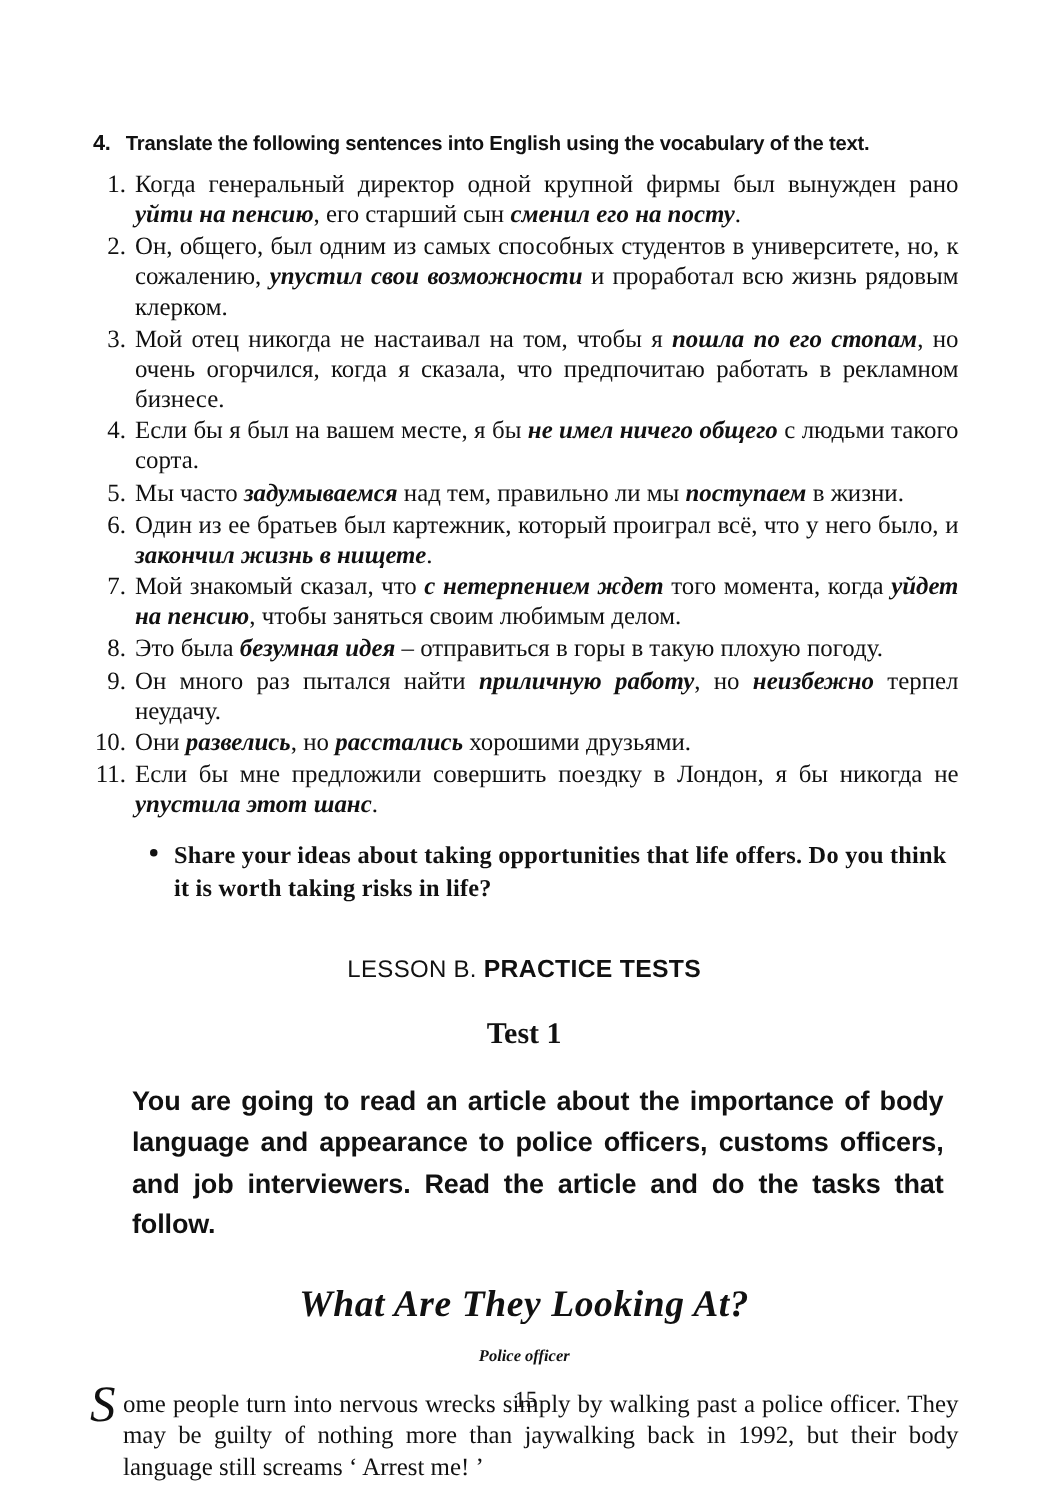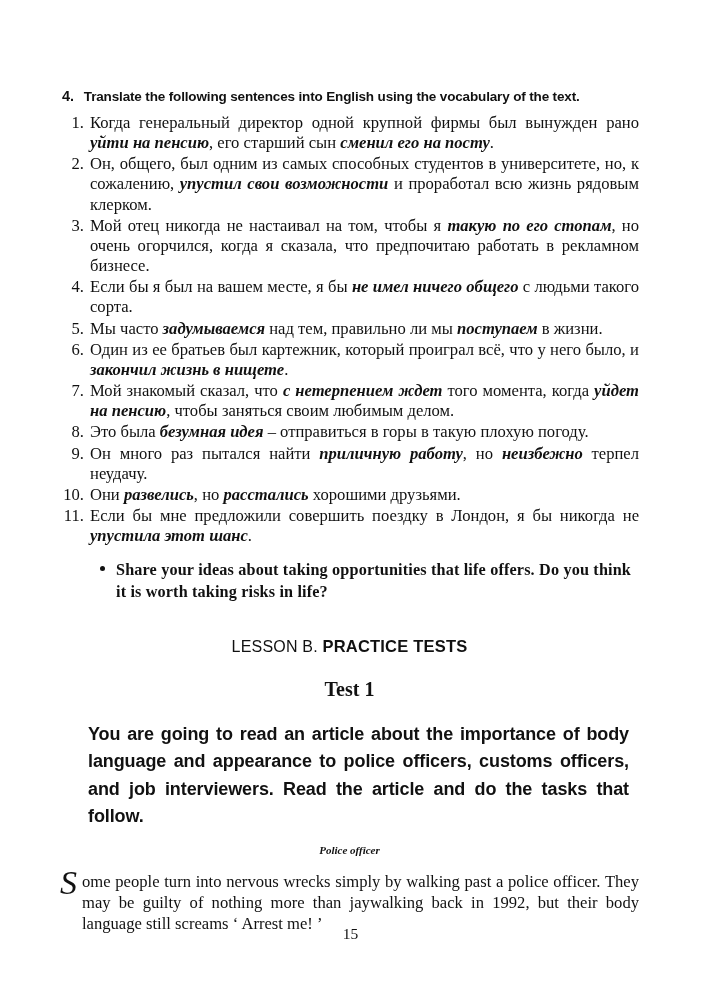--- a/index.html
+++ b/index.html
@@ -186,21 +186,21 @@
 <div class="page">
 
   <div class="ex-head">
     <span class="ex-num">4.</span>
     <span>Translate the following sentences into English using the vocabulary of the text.</span>
   </div>
 
   <ol class="sentences" id="sentence-list">
       <li><span class="num">1.</span><span><span>Когда генеральный директор одной крупной фирмы был вынужден рано </span><span class="bi">уйти на пенсию</span><span>, его старший сын </span><span class="bi">сменил его на посту</span><span>.</span></span></li>
       <li><span class="num">2.</span><span><span>Он, общего, был одним из самых способных студентов в университете, но, к сожалению, </span><span class="bi">упустил свои возможности</span><span> и проработал всю жизнь рядовым клерком.</span></span></li>
-      <li><span class="num">3.</span><span><span>Мой отец никогда не настаивал на том, чтобы я </span><span class="bi">такую по его стопам</span><span>, но очень огорчился, когда я сказала, что предпочитаю работать в рекламном бизнесе.</span></span></li>
+      <li><span class="num">3.</span><span><span>Мой отец никогда не настаивал на том, чтобы я </span><span class="bi">пошла по его стопам</span><span>, но очень огорчился, когда я сказала, что предпочитаю работать в рекламном бизнесе.</span></span></li>
       <li><span class="num">4.</span><span><span>Если бы я был на вашем месте, я бы </span><span class="bi">не имел ничего общего</span><span> с людьми такого сорта.</span></span></li>
       <li><span class="num">5.</span><span><span>Мы часто </span><span class="bi">задумываемся</span><span> над тем, правильно ли мы </span><span class="bi">поступаем</span><span> в жизни.</span></span></li>
       <li><span class="num">6.</span><span><span>Один из ее братьев был картежник, который проиграл всё, что у него было, и </span><span class="bi">закончил жизнь в нищете</span><span>.</span></span></li>
       <li><span class="num">7.</span><span><span>Мой знакомый сказал, что </span><span class="bi">с нетерпением ждет</span><span> того момента, когда </span><span class="bi">уйдет на пенсию</span><span>, чтобы заняться своим любимым делом.</span></span></li>
       <li><span class="num">8.</span><span><span>Это была </span><span class="bi">безумная идея</span><span> – отправиться в горы в такую плохую погоду.</span></span></li>
       <li><span class="num">9.</span><span><span>Он много раз пытался найти </span><span class="bi">приличную работу</span><span>, но </span><span class="bi">неизбежно</span><span> терпел неудачу.</span></span></li>
       <li><span class="num">10.</span><span><span>Они </span><span class="bi">развелись</span><span>, но </span><span class="bi">расстались</span><span> хорошими друзьями.</span></span></li>
       <li><span class="num">11.</span><span><span>Если бы мне предложили совершить поездку в Лондон, я бы никогда не </span><span class="bi">упустила этот шанс</span><span>.</span></span></li>
     </ol>
 
@@ -211,20 +211,21 @@
   </div>
 
   <div class="lesson-line">
     <span>LESSON B. </span><span class="strong">PRACTICE TESTS</span>
   </div>
 
   <div class="test-title">Test 1</div>
 
   <div class="intro">You are going to read an article about the importance of body language and appearance to police officers, customs officers, and job interviewers. Read the article and do the tasks that follow.</div>
 
+  <div class="article-title">What Are They Looking At?</div>
 
   <div class="sub-head">Police officer</div>
 
   <div class="body-para">
     <span class="dropcap">S</span>
     <span>ome people turn into nervous wrecks simply by walking past a police officer. They may be guilty of nothing more than jaywalking back in 1992, but their body language still screams ‘ Arrest me! ’</span>
   </div>
 
   <div class="page-number">15</div>
 

